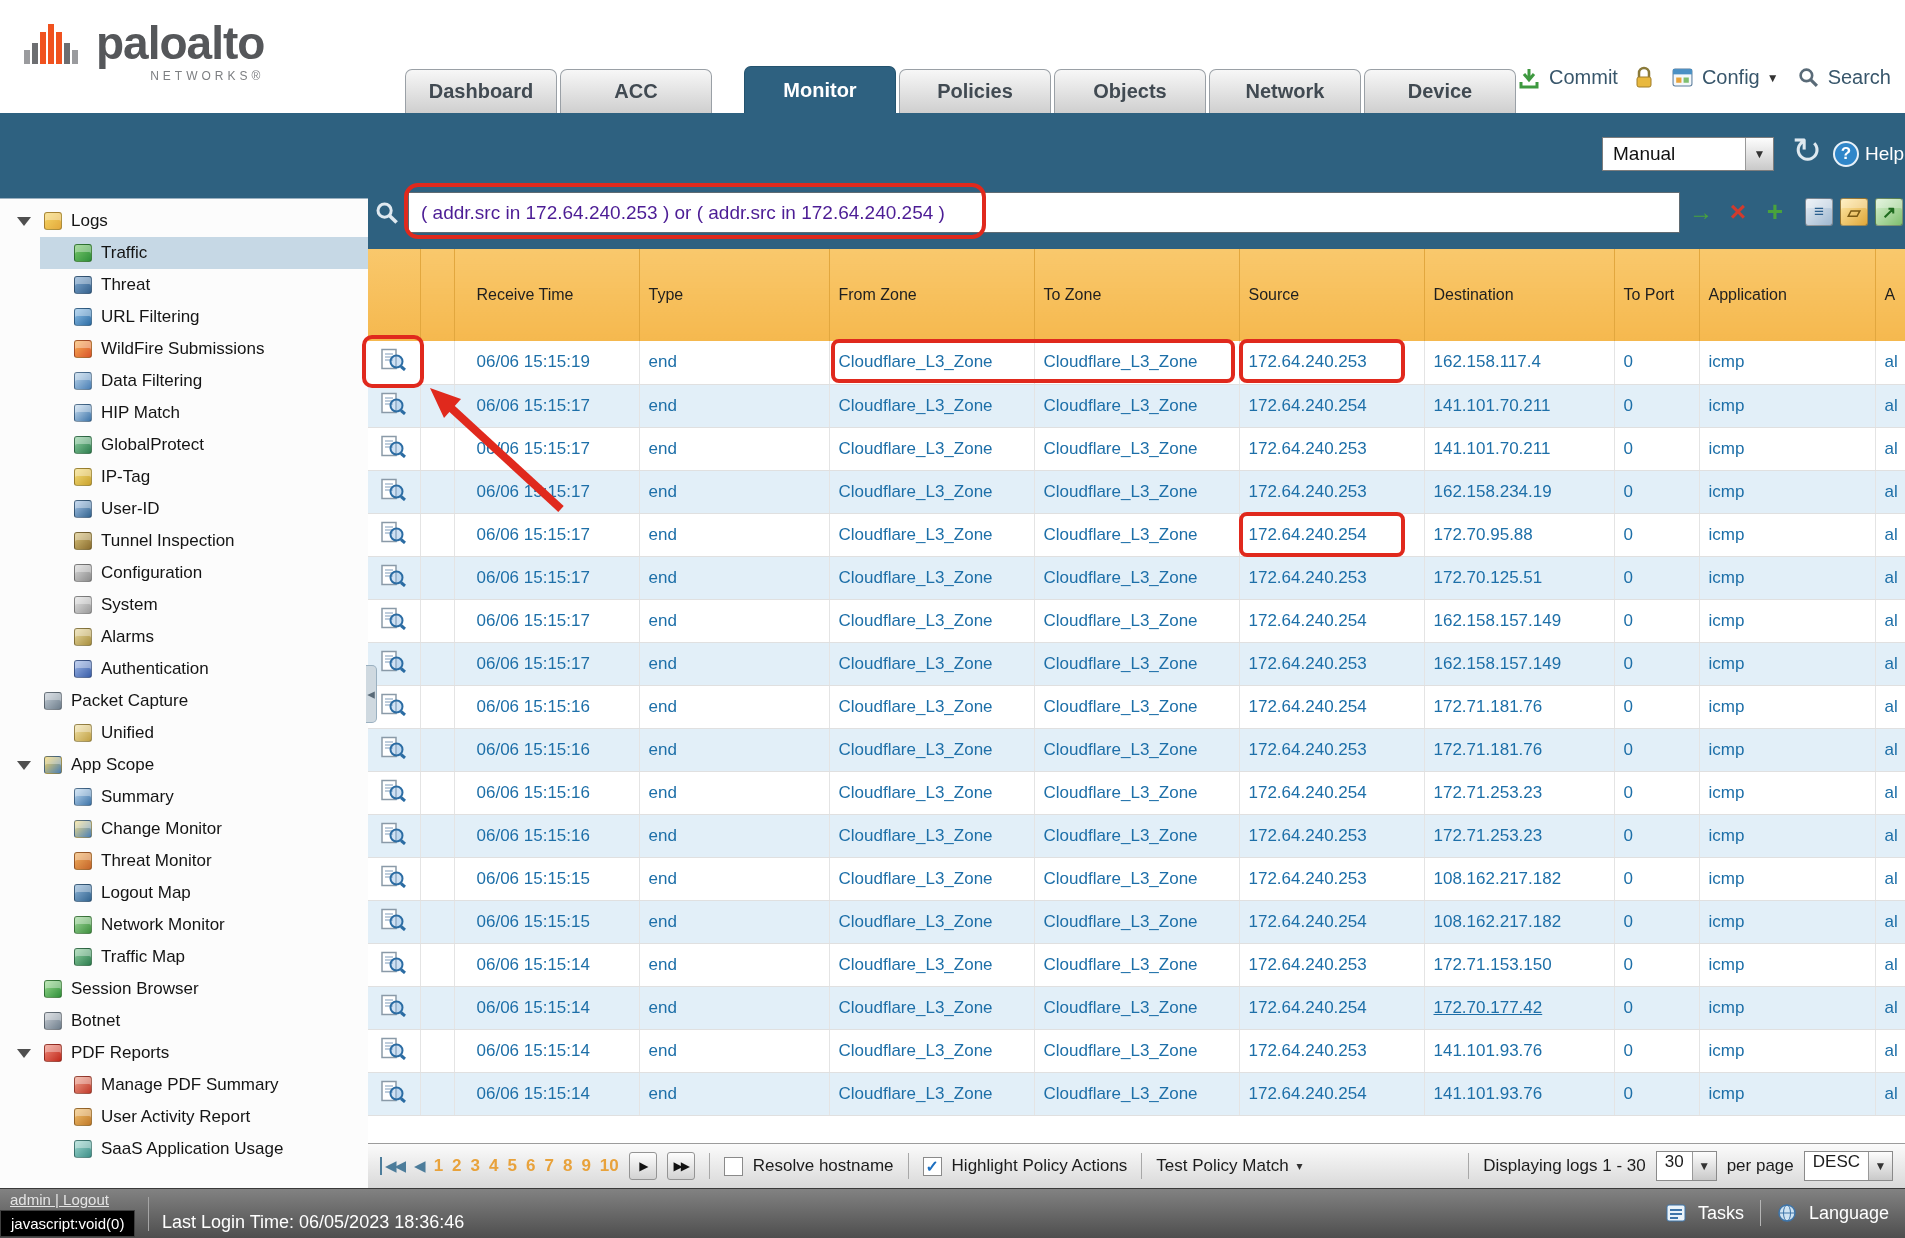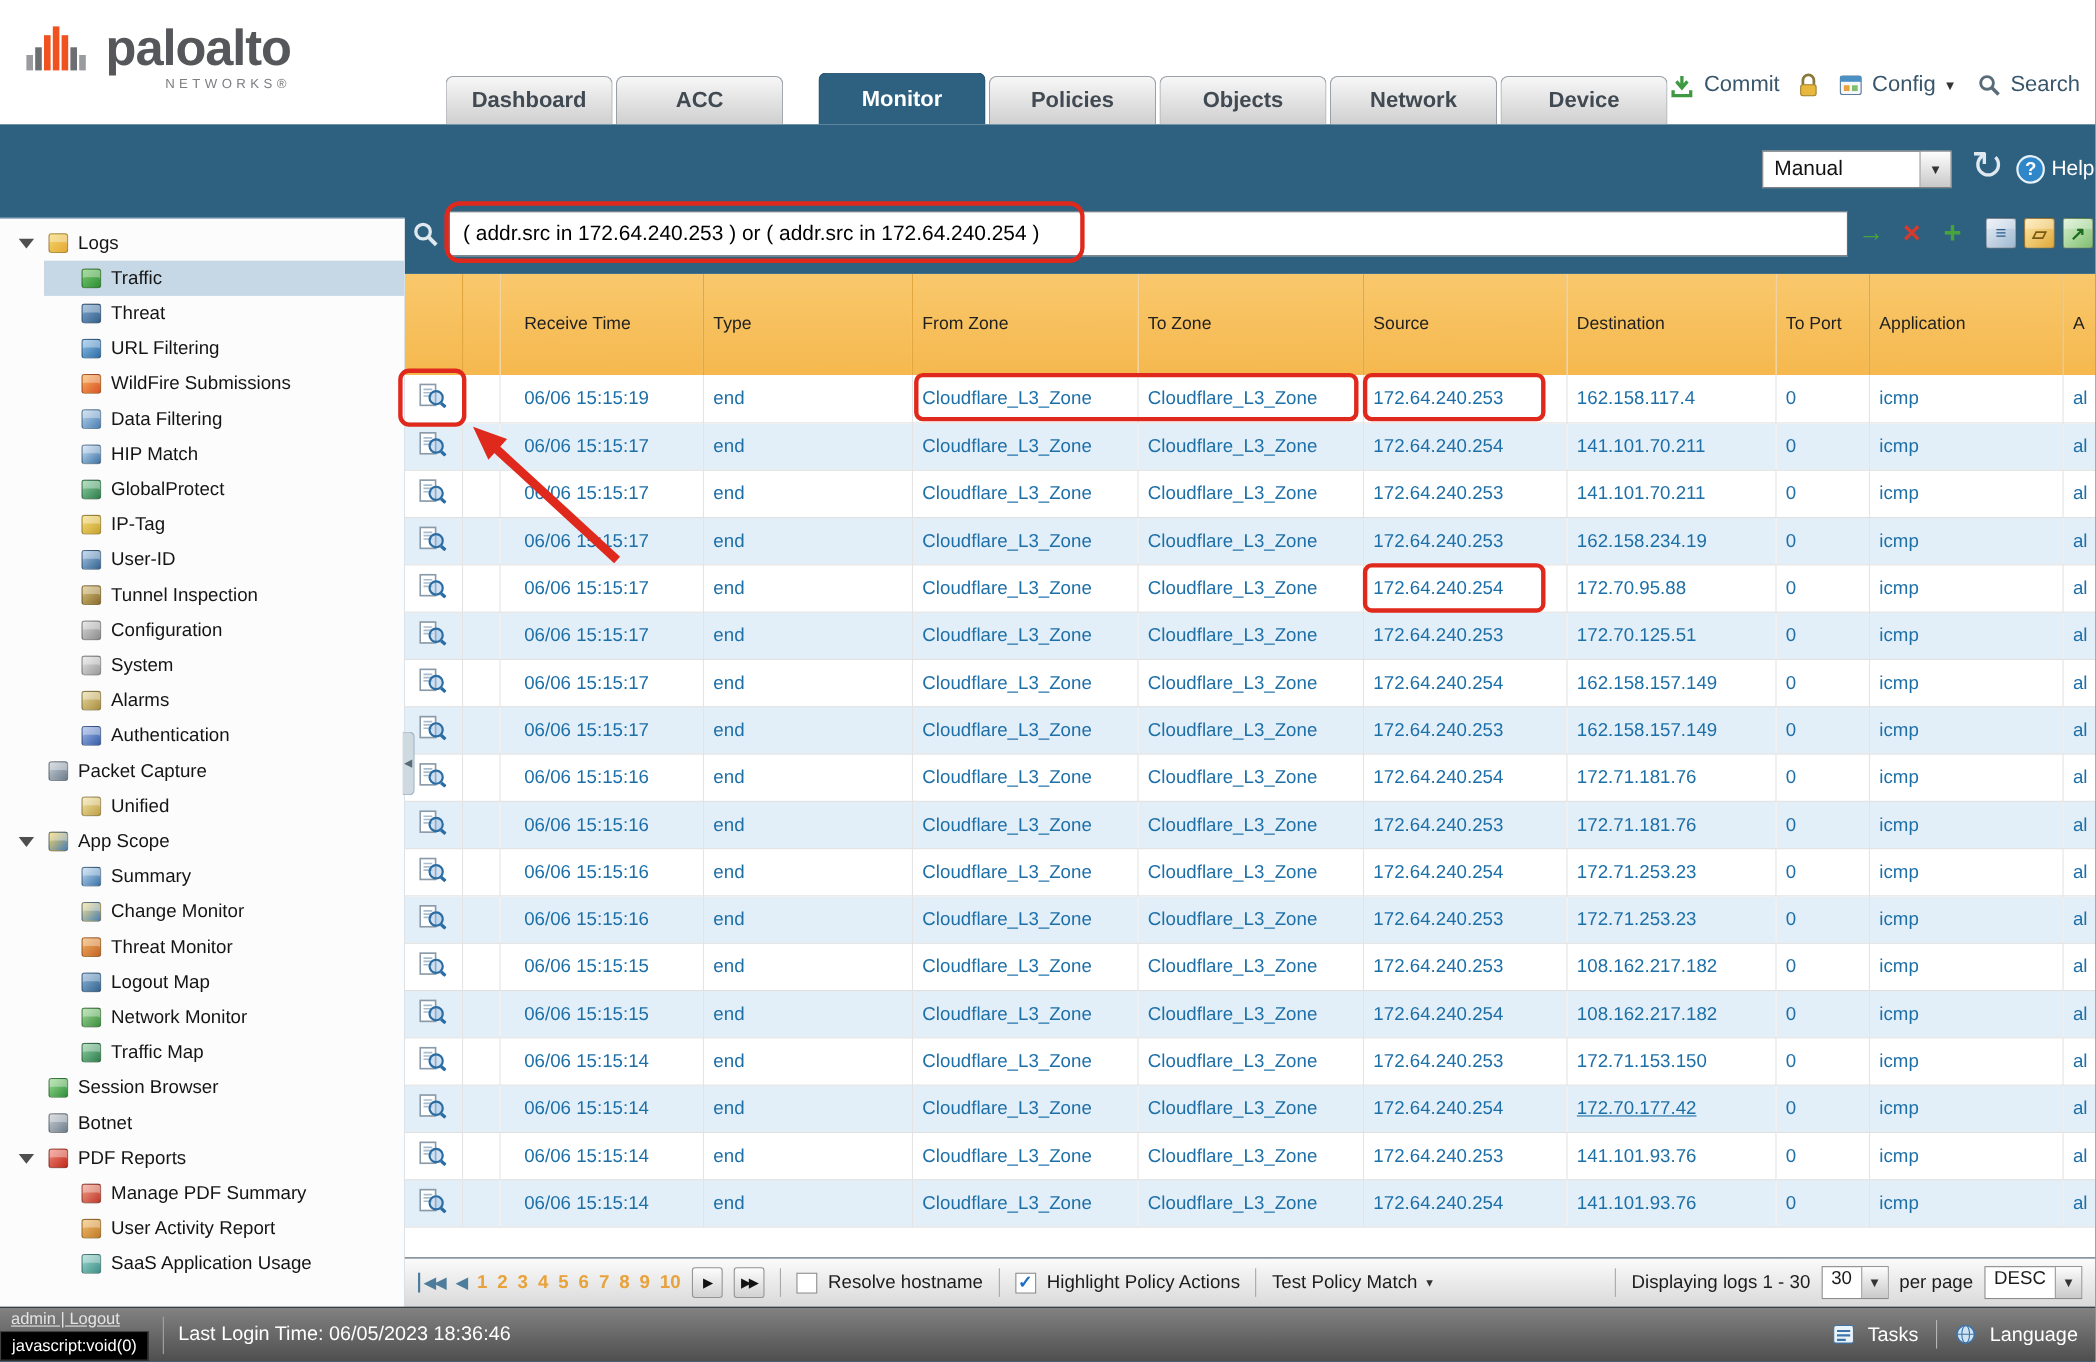--- a/index.html
+++ b/index.html
@@ -51,21 +51,21 @@
   .tree-icon { width:18px; height:18px; border-radius:3px; margin-right:9px; flex:0 0 18px;
                border:1px solid rgba(0,0,0,0.28); box-shadow:inset 0 7px 0 rgba(255,255,255,0.35); }
   .tree-item.selected { background:linear-gradient(90deg, rgba(0,0,0,0) 0px, rgba(0,0,0,0) 40px, #c6d8e5 40px); }
   .collapse-handle { position:absolute; left:366px; top:665px; width:11px; height:58px; background:#cfd9e0;
                      border:1px solid #9ab0c0; border-left:none; border-radius:0 5px 5px 0; color:#5a6b78;
                      font-size:15px; line-height:56px; text-align:center; cursor:pointer; z-index:12; }
 
   
   .filter-search-icon { position:absolute; left:375px; top:201px; }
   .filter-input { position:absolute; left:408px; top:192px; width:1272px; height:41px; border:1px solid #5f6b73;
-                  background:#fff; font-size:19px; font-family:"Liberation Sans",sans-serif; padding:0 12px; color:#000000; }
+                  background:#fff; font-size:19px; font-family:"Liberation Sans",sans-serif; padding:0 12px; color:#4c1d95; }
   .filter-btns { position:absolute; left:1686px; top:197px; display:flex; gap:7px; align-items:center; }
   .fbtn { width:30px; height:30px; display:flex; align-items:center; justify-content:center;
           font-size:24px; font-weight:bold; cursor:pointer; border-radius:3px; }
   .fbtn.apply { color:#49a33c; }
   .fbtn.clear { color:#d23b2d; font-size:28px; }
   .fbtn.add   { color:#49a33c; font-size:28px; }
   .fbtn.boxed { width:28px; height:28px; border:1px solid rgba(0,0,0,0.35); font-size:17px; font-weight:bold;
                 box-shadow:inset 0 9px 0 rgba(255,255,255,0.3); }
   .fbtn.save-f { background:linear-gradient(135deg,#e8eef5,#9fb8d0); color:#2b5f8e; }
   .fbtn.load-f { background:linear-gradient(135deg,#ffe9a8,#e0a83a); color:#7a5a14; }
@@ -101,21 +101,21 @@
   .grow { flex:1; }
   .mini-select { height:30px; background:#fff; border:1px solid #8a8a8a; display:flex; cursor:pointer; }
   .mini-select .val { padding:0 8px; }
   .mini-select .sel-btn { width:24px; }
 
   
   .statusbar { position:absolute; left:0; top:1188px; width:1905px; height:50px;
                background:linear-gradient(#828282,#4e4e4e); border-top:1px solid #3a3a3a; color:#fff; font-size:18px; }
   .user-links { position:absolute; left:10px; top:2px; font-size:15px; color:#e4e4e4; text-decoration:underline; cursor:pointer; }
   .status-sep { position:absolute; left:148px; top:8px; width:1px; height:34px; background:#a5a5a5; }
-  .login-time { position:absolute; left:162px; top:13px; }
+  .login-time { position:absolute; left:162px; top:23px; }
   .status-right { position:absolute; right:16px; top:11px; display:flex; gap:12px; align-items:center; }
   .status-right .lbl { cursor:pointer; }
   .status-right .vsep { background:#b5b5b5; }
   .tooltip { position:absolute; left:0px; top:1210px; background:#000; color:#fff; font-size:15px;
              padding:4px 10px; border:1px solid #3f3f3f; z-index:60; }
 
   
   .ann { position:absolute; border:4px solid #e0291d; border-radius:10px; pointer-events:none; z-index:50; }
   .ann-arrow { position:absolute; left:420px; top:382px; pointer-events:none; z-index:50; }
 </style>

